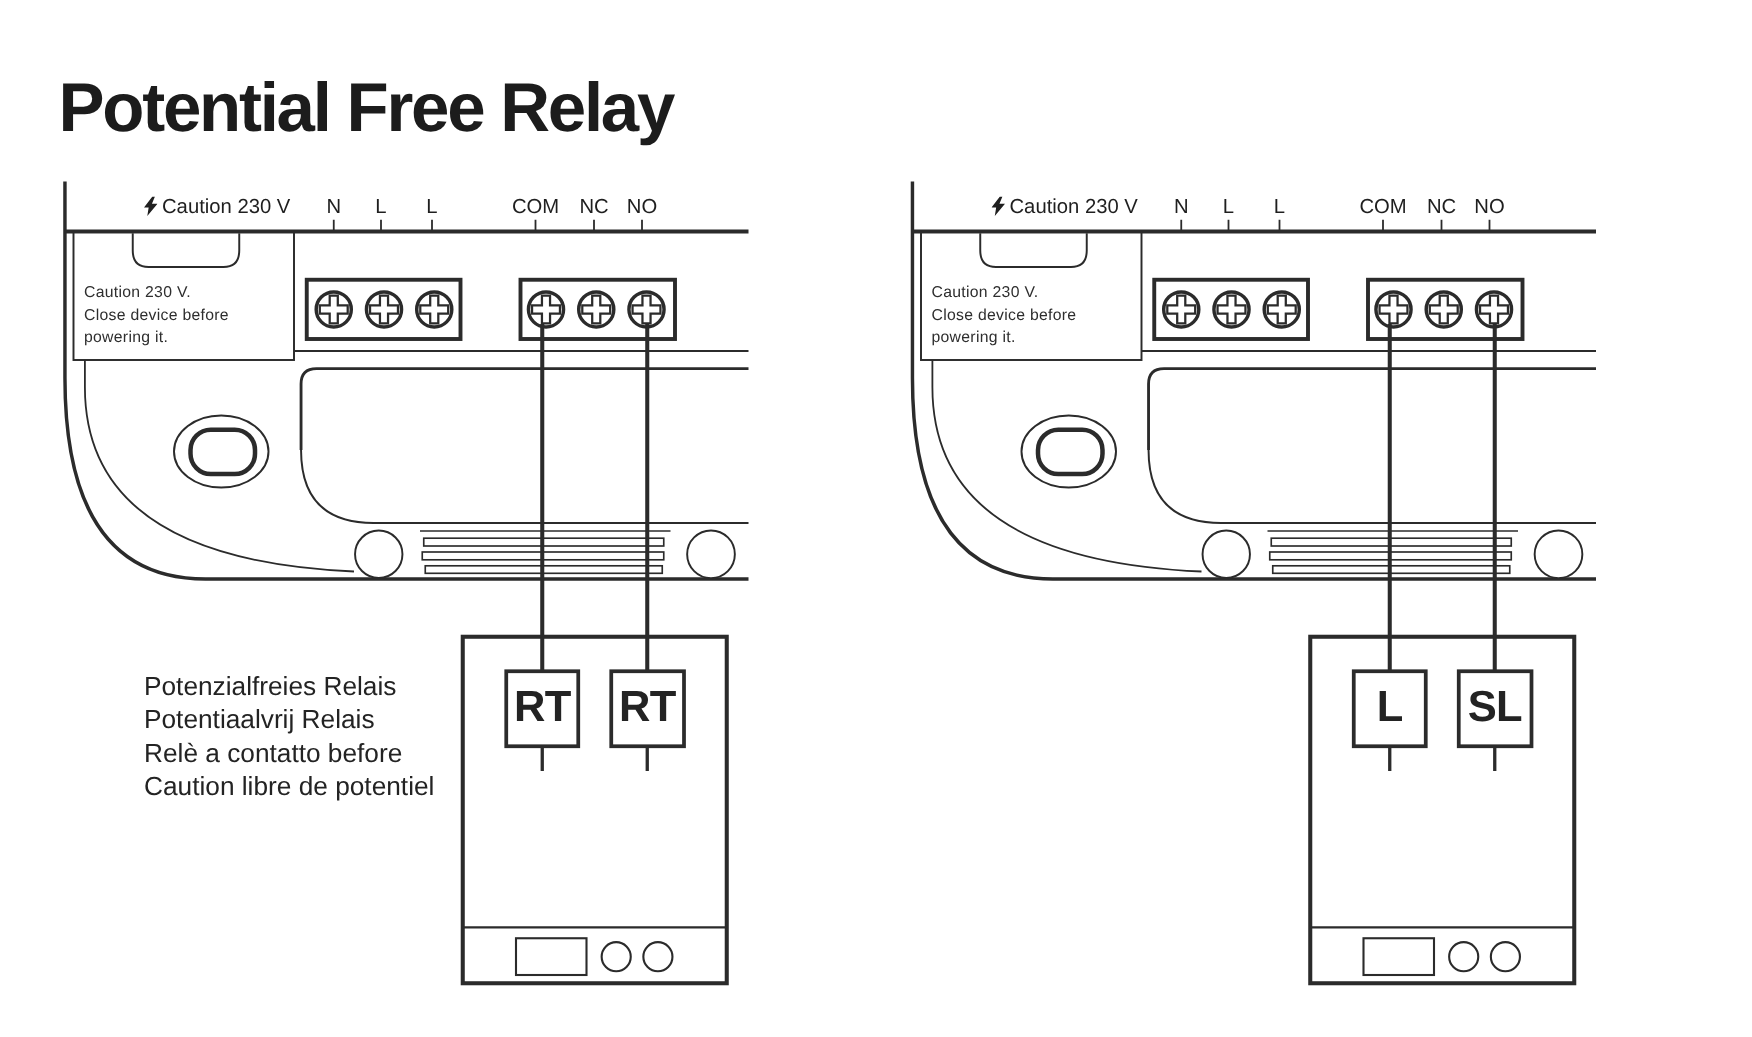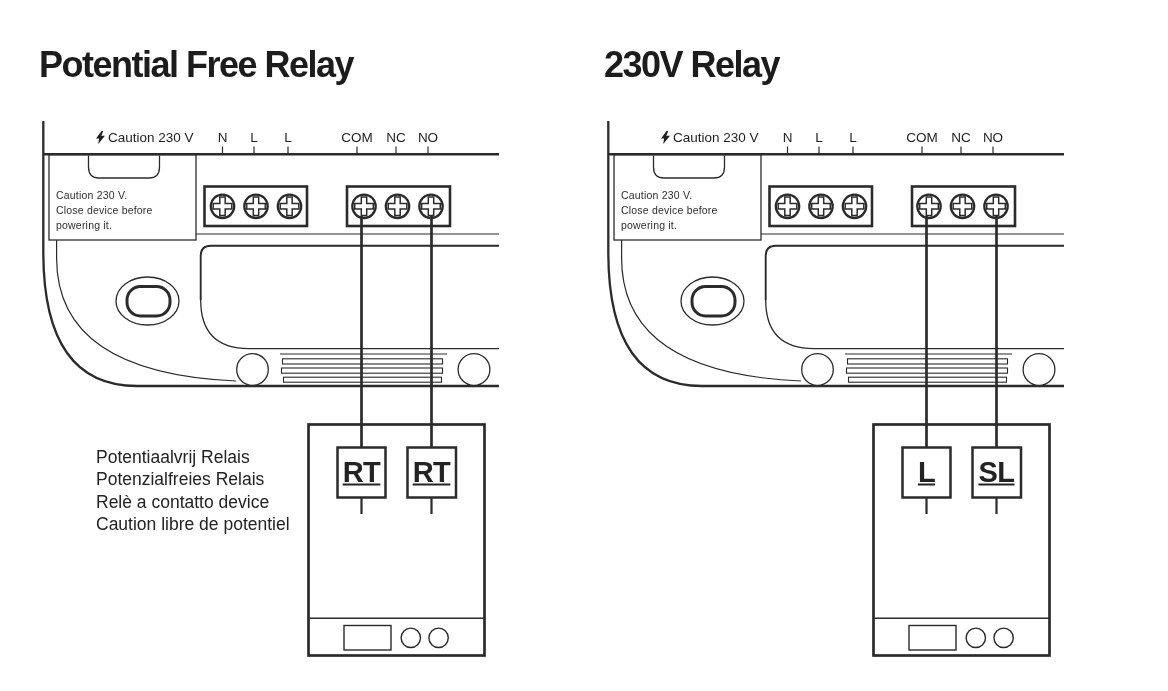--- a/index.html
+++ b/index.html
@@ -4,21 +4,21 @@
 <style>
   html,body { margin:0; padding:0; background:#ffffff; }
   .stage {
     position:relative; width:1168px; height:691px; background:#ffffff;
     font-family:"Liberation Sans", sans-serif; color:#1f1f1f; overflow:hidden;
   }
   svg.art { position:absolute; left:0; top:0; }
 
   .title {
     position:absolute; top:44px; margin:0;
-    font-size:36px; font-weight:700; letter-spacing:-1.5px; color:#1c1c1c;
+    font-size:46px; font-weight:700; letter-spacing:-1.5px; color:#1c1c1c;
     white-space:nowrap;
   }
   .title.t-left  { left:39px; }
   .title.t-right { left:604px; }
 
   .overlay { position:absolute; top:0; width:584px; height:542px; }
   .overlay.o-left  { left:0; }
   .overlay.o-right { left:565px; }
 
   .cau-header {
@@ -36,21 +36,20 @@
   .note {
     position:absolute; left:56px; top:188px; width:112px;
     text-align:left; font-size:10.5px; line-height:15px; color:#2e2e2e;
     letter-spacing:0.2px;
   }
 
   .rlabel {
     position:absolute; top:472px; transform:translate(-50%,-50%);
     font-size:29px; font-weight:700; letter-spacing:-0.5px; color:#232323;
     white-space:nowrap;
-    text-decoration:underline;
   }
   .rlabel.r1 { left:361.5px; }
   .rlabel.r2 { left:431.5px; }
 
   .captions {
     position:absolute; left:96px; top:446px;
     font-size:17.5px; line-height:22.4px; color:#232323; white-space:nowrap;
   }
 </style>
 </head>
@@ -124,21 +123,20 @@
             <path d="M431.5 497.5 V514"></path>
         </g>
       </g>
     </defs>
 
     <use href="#dev"></use>
     <use href="#dev" x="565"></use>
   </svg>
 
   <h1 class="title t-left">Potential Free Relay</h1>
-  <h1 class="title t-right">230V Relay</h1>
 
   <div class="overlay o-left">
     <div class="cau-header">
       <span>
         <svg width="9" height="13" viewBox="0 0 9 13">
             <path fill="#1f1f1f" d="M5.6 0 L0 7.4 H3.1 L2.2 13 L9 4.8 H5.3 L7.3 0 Z"></path>
           </svg>
       </span>
       <span>Caution 230 V</span>
     </div>
@@ -152,23 +150,23 @@
     <div class="note">
       <div>Caution 230 V.</div>
       <div>Close device before</div>
       <div>powering it.</div>
     </div>
 
     <span class="rlabel r1">RT</span>
     <span class="rlabel r2">RT</span>
 
     <div class="captions">
+      <div>Potenzialfreies Relais</div>
       <div>Potentiaalvrij Relais</div>
-      <div>Potenzialfreies Relais</div>
-      <div>Relè a contatto device</div>
+      <div>Relè a contatto before</div>
       <div>Caution libre de potentiel</div>
     </div>
   </div>
 
   <div class="overlay o-right">
     <div class="cau-header">
       <span>
         <svg width="9" height="13" viewBox="0 0 9 13">
             <path fill="#1f1f1f" d="M5.6 0 L0 7.4 H3.1 L2.2 13 L9 4.8 H5.3 L7.3 0 Z"></path>
           </svg>

